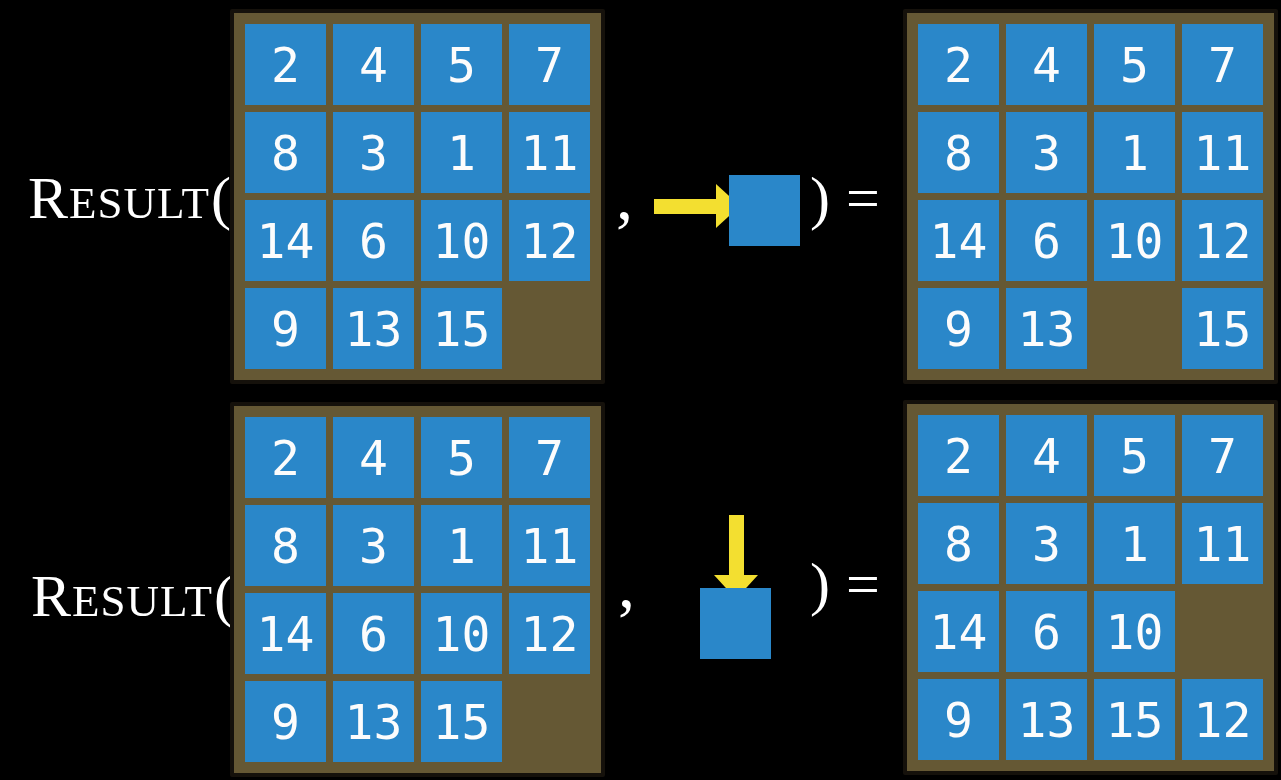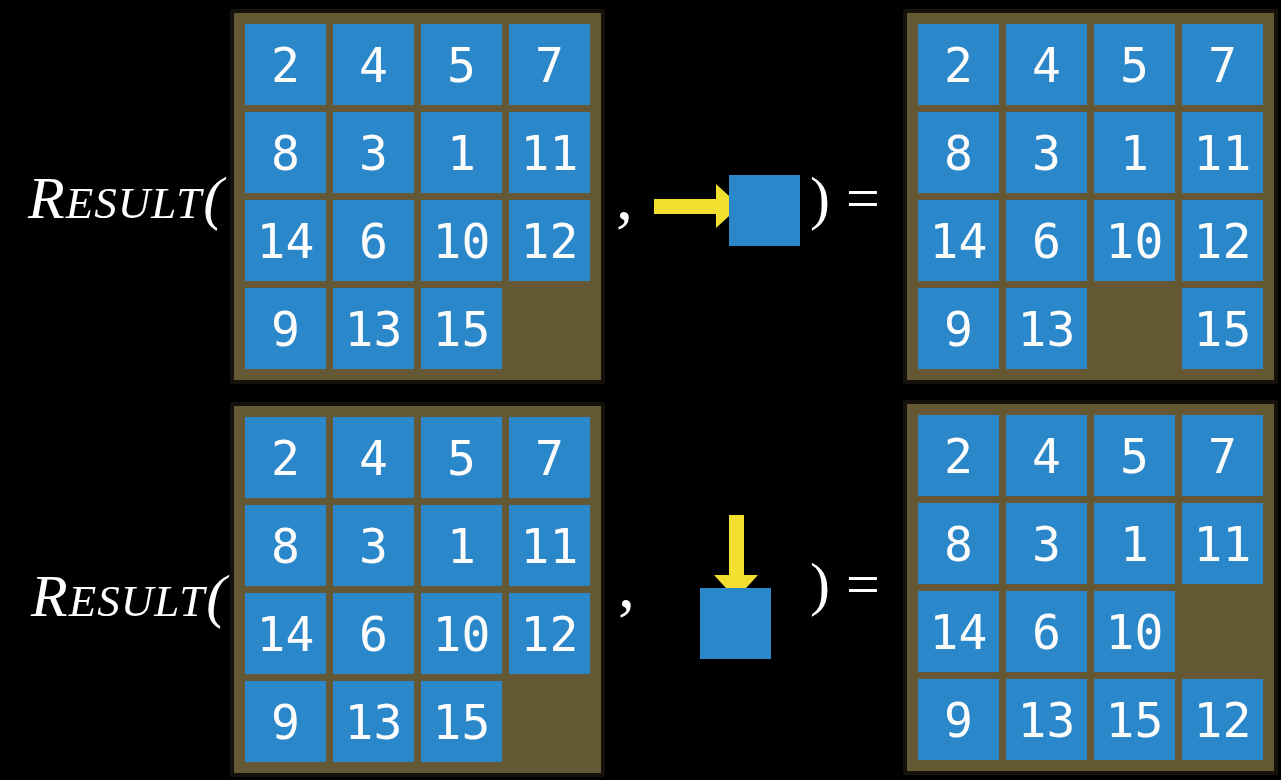--- a/index.html
+++ b/index.html
@@ -16,21 +16,20 @@
     font-family: "Liberation Serif", serif;
   }
 
   
   .result-label {
     position: absolute;
     color: var(--text, #ffffff);
     white-space: nowrap;
     line-height: 1;
     letter-spacing: 1px;
-    font-style: italic;
   }
   .fn-cap   { font-size: 60px; }
   .fn-rest  { font-size: 45px; }
   .fn-paren { font-size: 60px; margin-left: 1px; }
 
   
   .board {
     position: absolute;
     box-sizing: border-box;
     width: 375px;

